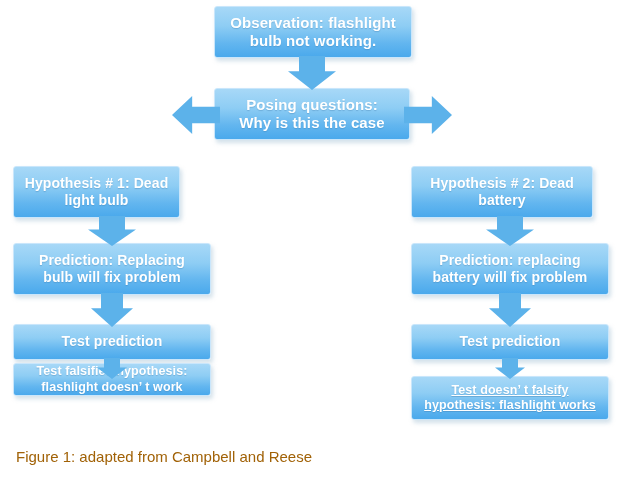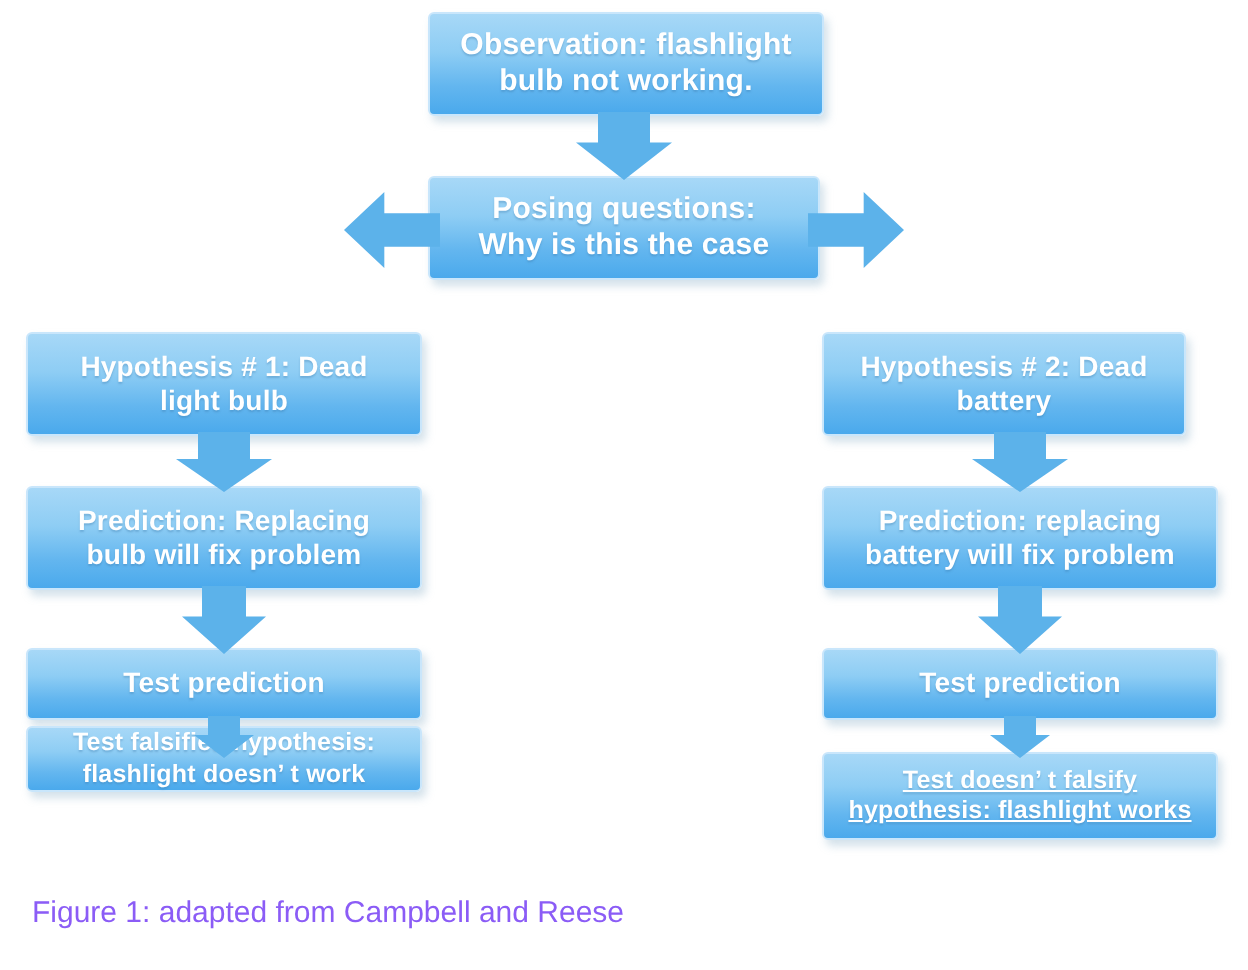--- a/index.html
+++ b/index.html
@@ -72,21 +72,21 @@
   <div class="flowbox" id="box-posing" style="left: 214px; top: 88px; width: 196px; height: 52px; font-size: 15px;">
     <span class="txt">Posing questions:
 Why is this the case</span>
   </div>
 
   <div class="flowbox" id="box-observation" style="left: 214px; top: 6px; width: 198px; height: 52px; font-size: 15px;">
     <span class="txt">Observation: flashlight
 bulb not working.</span>
   </div>
 
-  <div class="flowbox" id="box-hyp1" style="left: 13px; top: 166px; width: 198px; height: 52px; font-size: 14px;">
+  <div class="flowbox" id="box-hyp1" style="left: 13px; top: 166px; width: 167px; height: 52px; font-size: 14px;">
     <span class="txt">Hypothesis # 1: Dead
 light bulb</span>
   </div>
 
   <div class="flowbox" id="box-hyp2" style="left: 411px; top: 166px; width: 182px; height: 52px; font-size: 14px;">
     <span class="txt">Hypothesis # 2: Dead
 battery</span>
   </div>
 
   <div class="flowbox" id="box-pred1" style="left: 13px; top: 243px; width: 198px; height: 52px; font-size: 14px;">
@@ -122,15 +122,15 @@
   <div class="arrow-side" id="arr-pose-right" style="left: 404px; top: 96px; width: 48px; height: 38px; background: rgb(92, 178, 234); clip-path: polygon(0% 28%, 0% 72%, 58% 72%, 58% 100%, 100% 50%, 58% 0%, 58% 28%);"></div>
 
   <div class="arrow-down" id="arr-h1-p1" style="left: 88px; top: 216px; width: 48px; height: 30px; background: rgb(92, 178, 234); clip-path: polygon(22.92% 0%, 77.08% 0%, 77.08% 45%, 100% 45%, 50% 100%, 0% 45%, 22.92% 45%);"></div>
   <div class="arrow-down" id="arr-p1-t1" style="left: 91px; top: 293px; width: 42px; height: 34px; background: rgb(92, 178, 234); clip-path: polygon(23.81% 0%, 76.19% 0%, 76.19% 45%, 100% 45%, 50% 100%, 0% 45%, 23.81% 45%);"></div>
   <div class="arrow-down" id="arr-t1-r1" style="left: 97px; top: 358px; width: 30px; height: 21px; background: rgb(92, 178, 234); clip-path: polygon(23.33% 0%, 76.67% 0%, 76.67% 45%, 100% 45%, 50% 100%, 0% 45%, 23.33% 45%);"></div>
 
   <div class="arrow-down" id="arr-h2-p2" style="left: 486px; top: 216px; width: 48px; height: 30px; background: rgb(92, 178, 234); clip-path: polygon(22.92% 0%, 77.08% 0%, 77.08% 45%, 100% 45%, 50% 100%, 0% 45%, 22.92% 45%);"></div>
   <div class="arrow-down" id="arr-p2-t2" style="left: 489px; top: 293px; width: 42px; height: 34px; background: rgb(92, 178, 234); clip-path: polygon(23.81% 0%, 76.19% 0%, 76.19% 45%, 100% 45%, 50% 100%, 0% 45%, 23.81% 45%);"></div>
   <div class="arrow-down" id="arr-t2-r2" style="left: 495px; top: 358px; width: 30px; height: 21px; background: rgb(92, 178, 234); clip-path: polygon(23.33% 0%, 76.67% 0%, 76.67% 45%, 100% 45%, 50% 100%, 0% 45%, 23.33% 45%);"></div>
 
-  <div id="caption" style="left: 16px; top: 448px; font-size: 15px; color: #8b5cf6;">Figure 1: adapted from Campbell and Reese</div>
+  <div id="caption" style="left: 16px; top: 448px; font-size: 15px; color: #a16207;">Figure 1: adapted from Campbell and Reese</div>
 
 </div>
 
 </body></html>

